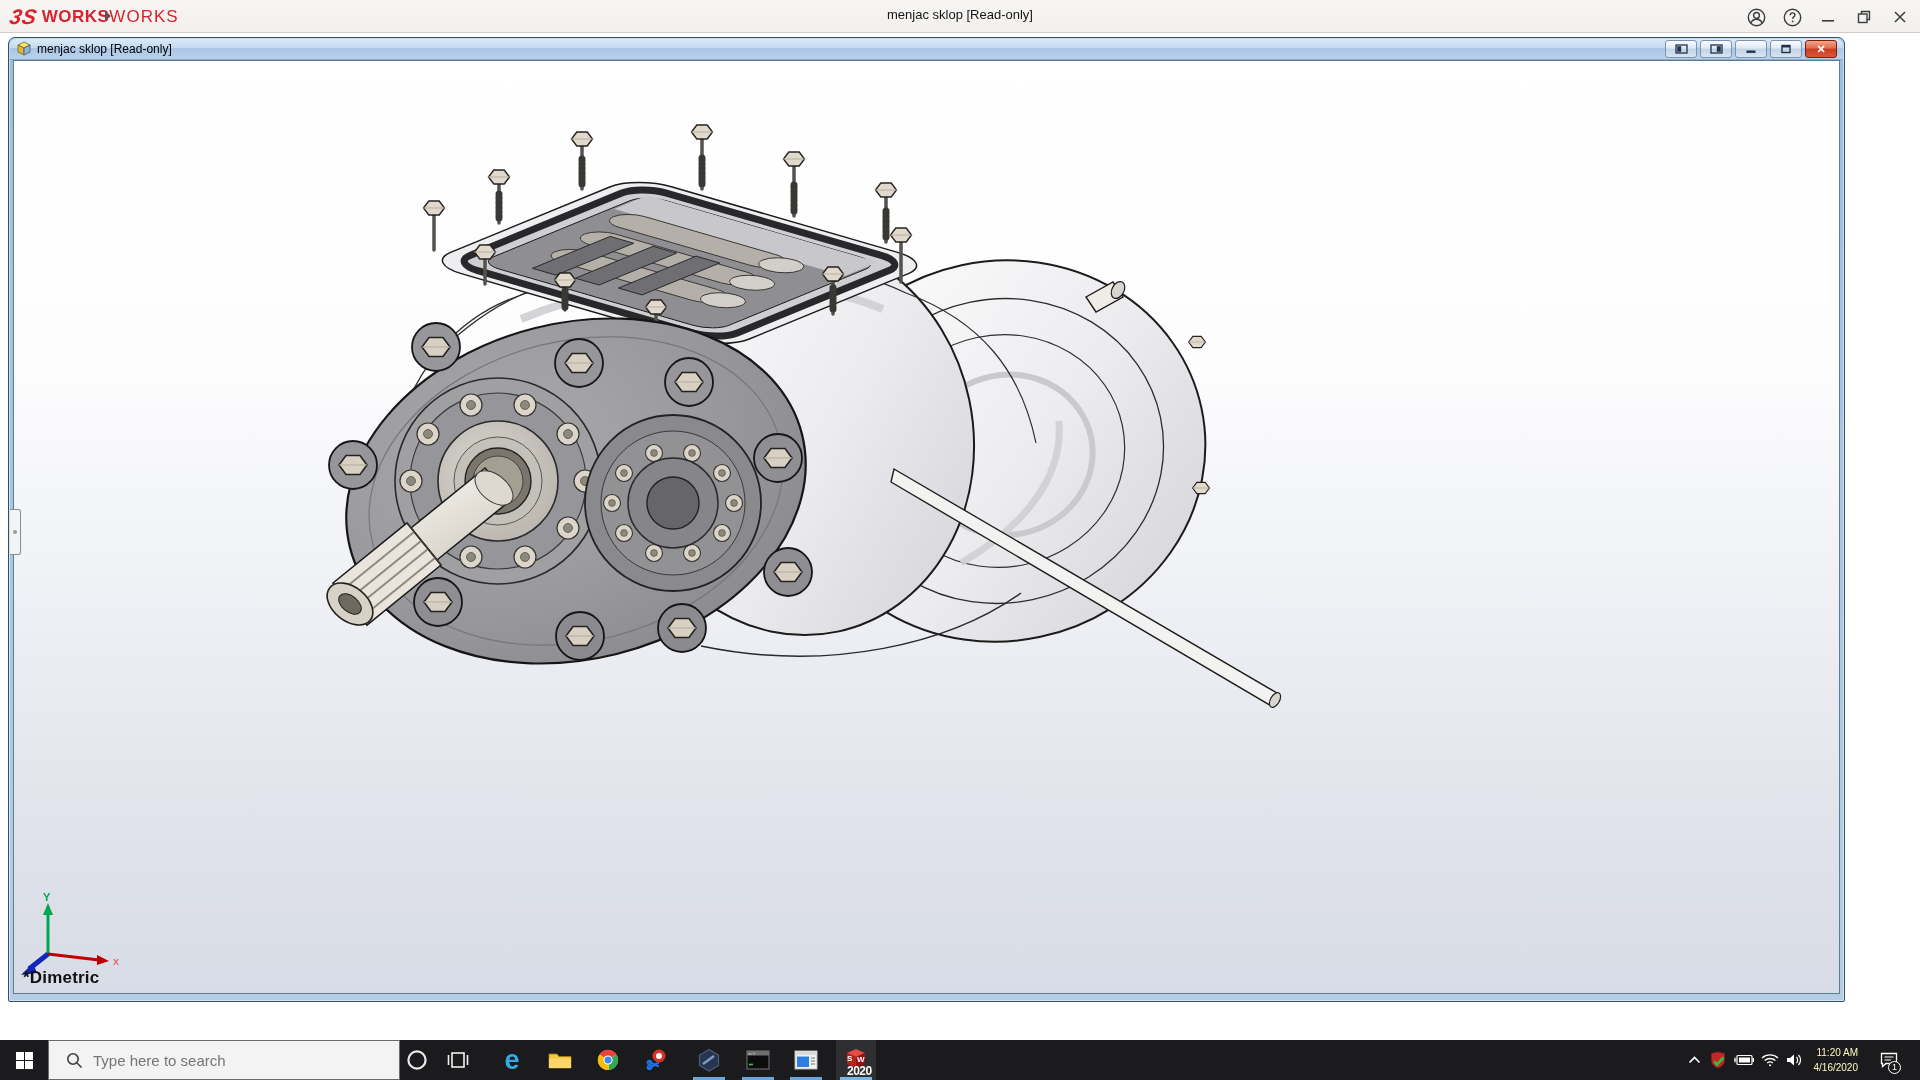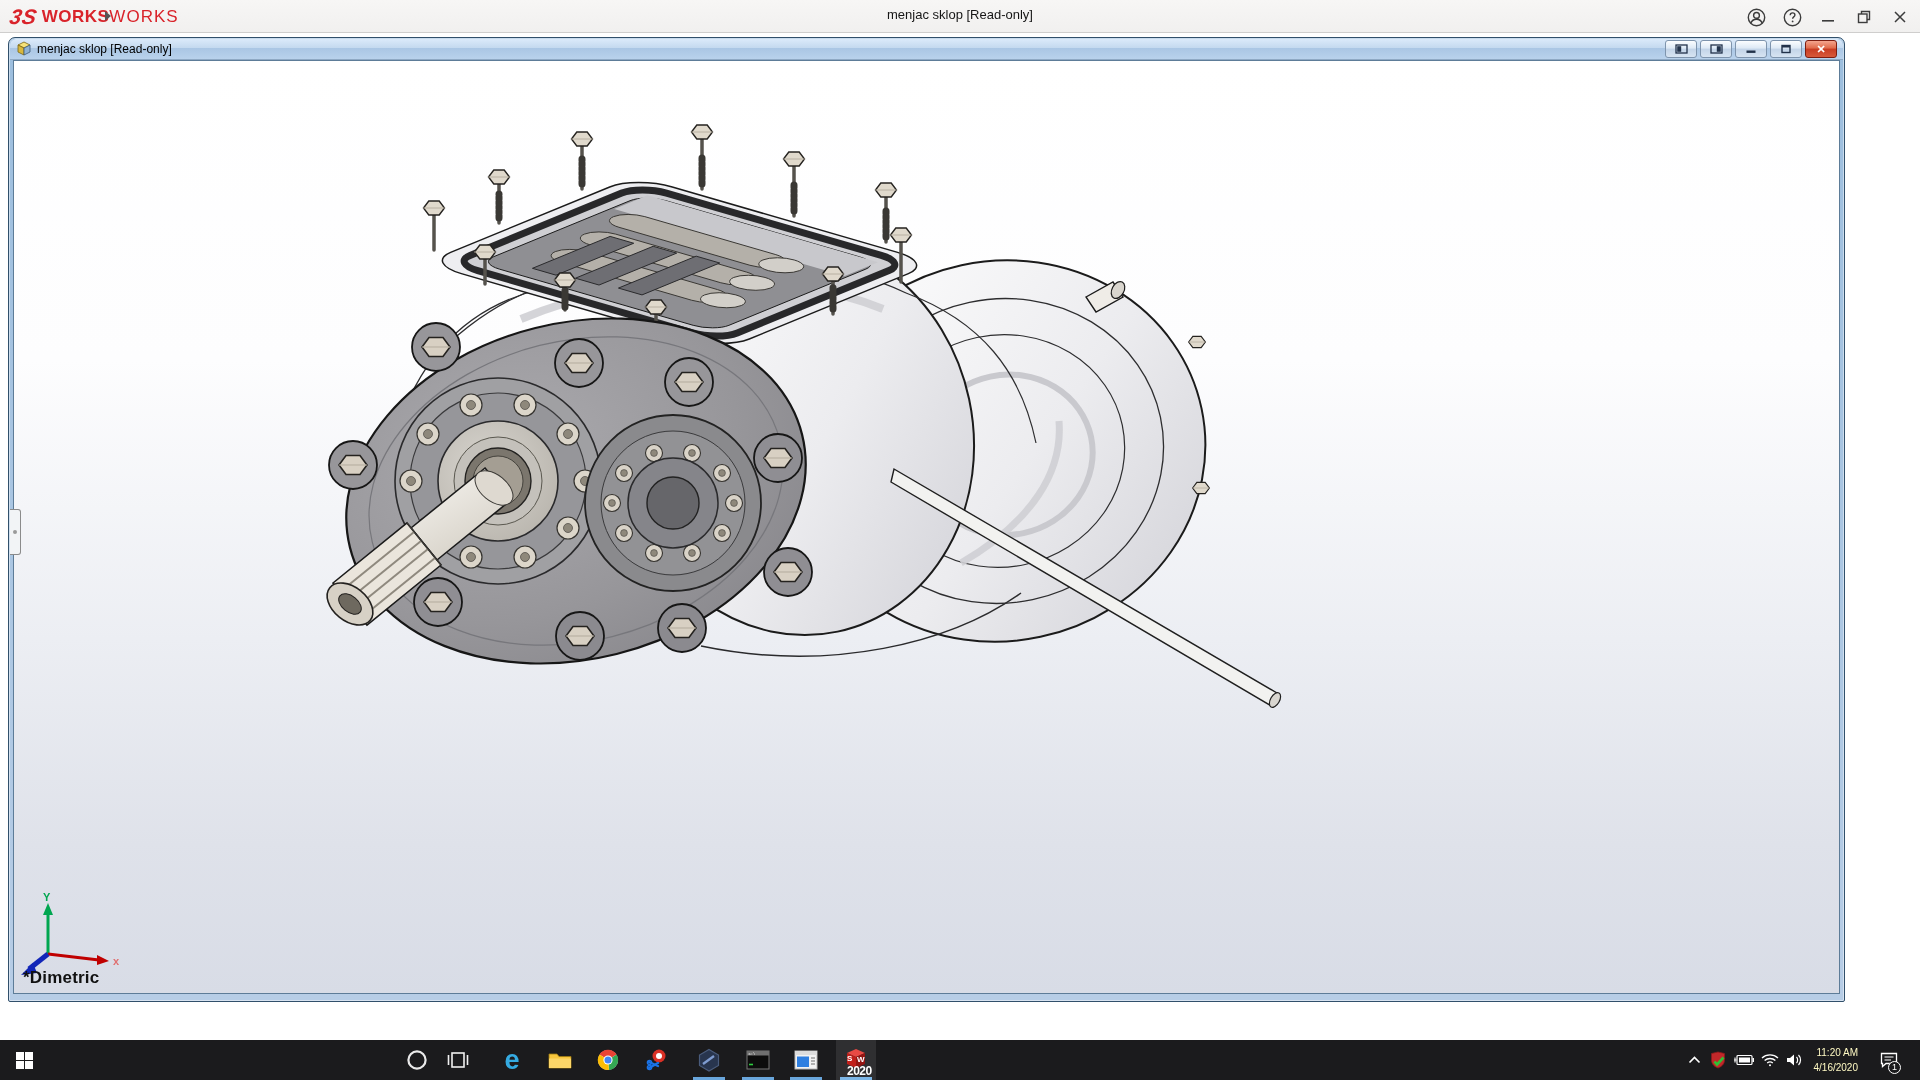--- a/index.html
+++ b/index.html
@@ -383,20 +383,27 @@
 <div class="abs" id="taskbar">
   <div class="abs" id="start-btn">
     <div class="winlogo">
         <div></div>
         <div></div>
         <div></div>
         <div></div>
       </div>
   </div>
 
+  <div class="abs" id="search-box">
+    <svg width="17" height="17" viewBox="0 0 17 17" style="margin:0 10px 0 17px">
+      <circle cx="7" cy="7" r="5.2" fill="none" stroke="#3f3f3f" stroke-width="1.6"></circle>
+      <line x1="11" y1="11" x2="15.5" y2="15.5" stroke="#3f3f3f" stroke-width="1.6"></line>
+      </svg>
+    <input type="text" placeholder="Type here to search" style="">
+  </div>
 
   <div class="abs tb-slot" style="left:397px">
     <svg width="22" height="22" viewBox="0 0 22 22">
       <circle cx="11" cy="11" r="8.6" fill="none" stroke="#eaeaea" stroke-width="2.2"></circle>
       </svg>
   </div>
   <div class="abs tb-slot" style="left:438px">
     <svg width="22" height="22" viewBox="0 0 22 22" fill="none" stroke="#f0f0f0" stroke-width="1.6">
       <rect x="5" y="4" width="12" height="14"></rect>
         <line x1="1.5" y1="6" x2="1.5" y2="16"></line>

